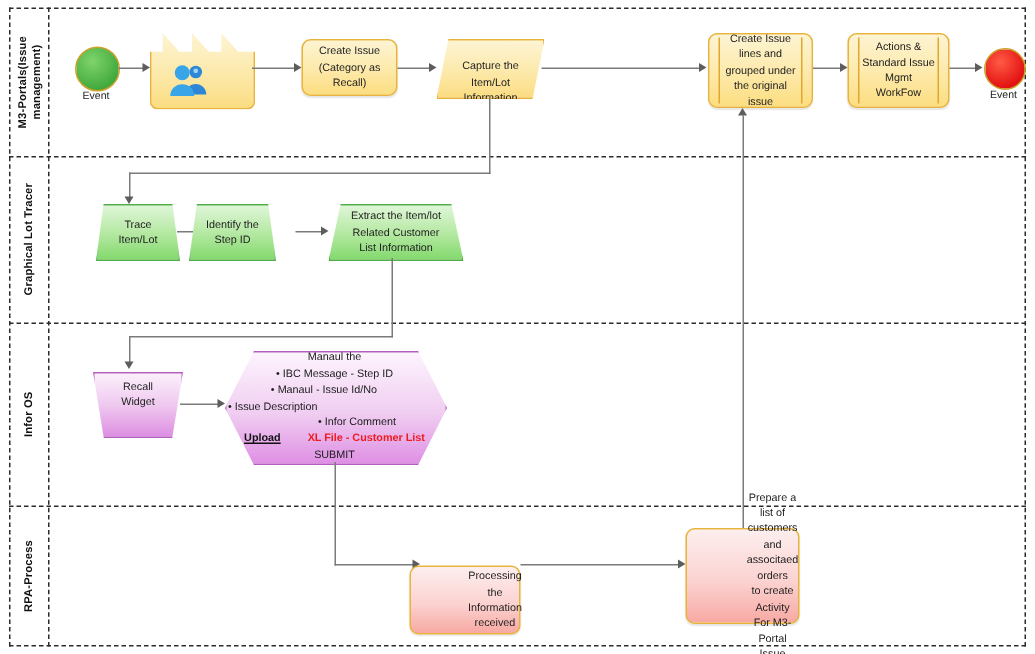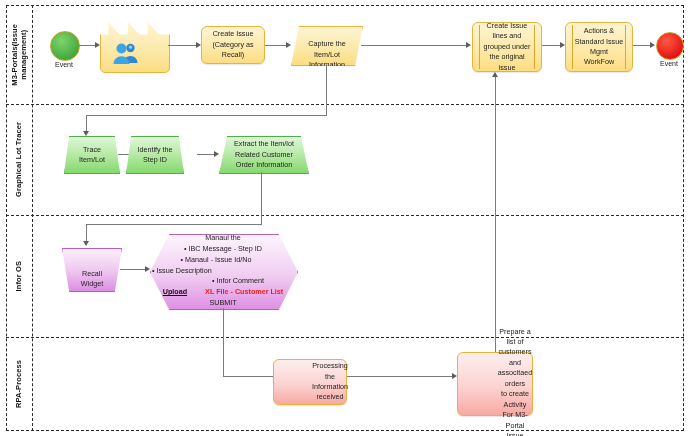--- a/index.html
+++ b/index.html
@@ -206,31 +206,31 @@
     </div>
   </div>
 
   <div class="ln lnh" style="left:197px;top:154px;width:18px;"></div>
   <div class="arw arw-r" style="left:214px;top:150.8px;"></div>
 
   <div class="trap green" style="left:219px;top:136px;width:88px;height:36px;">
     <div class="node" style="left:0;top:0;width:88px;height:36px;">
       <div class="txt">Extract the Item/lot
 Related Customer
-Order Information</div>
+List Information</div>
     </div>
   </div>
 
   <div class="ln lnv" style="left:261px;top:172px;width:1px;height:53px;"></div>
   <div class="ln lnh" style="left:86px;top:224px;width:176px;"></div>
   <div class="ln lnv" style="left:86px;top:224px;width:1px;height:19px;"></div>
   <div class="arw arw-d" style="left:83.3px;top:241px;"></div>
 
   <div class="trap trap-down purple" style="left:62px;top:248px;width:58px;height:42px;">
-    <div class="node" style="left:0;top:16px;width:58px;height:28px;text-align:center;">
+    <div class="node" style="left:0;top:0;width:58px;height:28px;text-align:center;">
       <div class="txt">Recall
 Widget</div>
     </div>
   </div>
 
   <div class="ln lnh" style="left:120px;top:269px;width:26px;"></div>
   <div class="arw arw-r" style="left:145px;top:265.8px;"></div>
 
   <div class="hex" style="left:150px;top:234px;width:146px;height:74px;"></div>
   <div class="hexbox" style="left:150px;top:234px;width:146px;height:74px;">
@@ -240,21 +240,21 @@
     <div class="l" style="align-self:flex-start;margin-left:2px;">• Issue Description</div>
     <div class="l" style="align-self:center;margin-left:30px;">• Infor Comment</div>
     <div class="l upl"><u>Upload</u> <em>XL File - Customer List</em></div>
     <div class="l">SUBMIT</div>
   </div>
 
   <div class="ln lnv" style="left:223px;top:308px;width:1px;height:69px;"></div>
   <div class="ln lnh" style="left:223px;top:376px;width:53px;"></div>
   <div class="arw arw-r" style="left:275px;top:372.8px;"></div>
 
-  <div class="node task-r" style="left:273px;top:359px;width:74px;height:46px;">
+  <div class="node task-r" style="left:273px;top:377px;width:74px;height:46px;">
     <div class="txt">Processing the
 Information
 received</div>
   </div>
 
   <div class="ln lnh" style="left:347px;top:376px;width:106px;"></div>
   <div class="arw arw-r" style="left:452px;top:372.8px;"></div>
 
   <div class="node task-r" style="left:457px;top:352px;width:76px;height:64px;">
     <div class="txt">Prepare a list of

